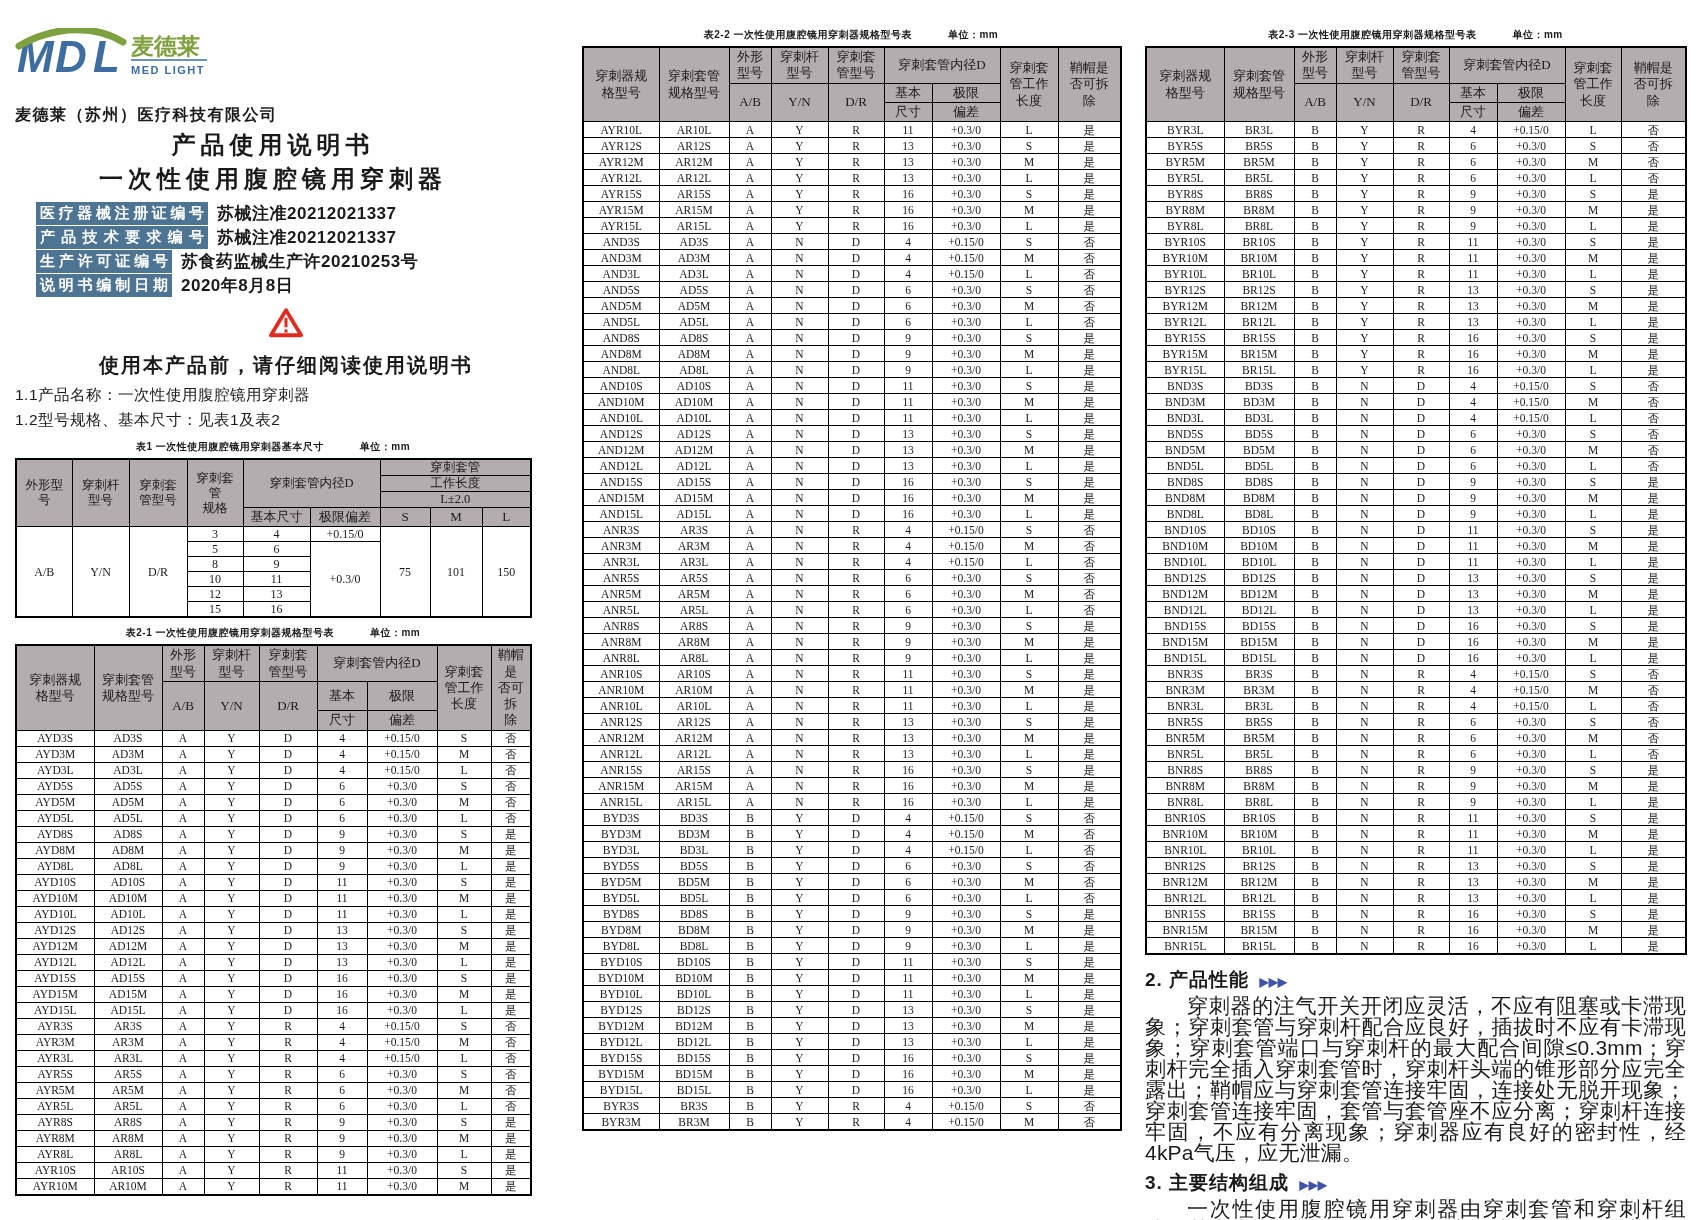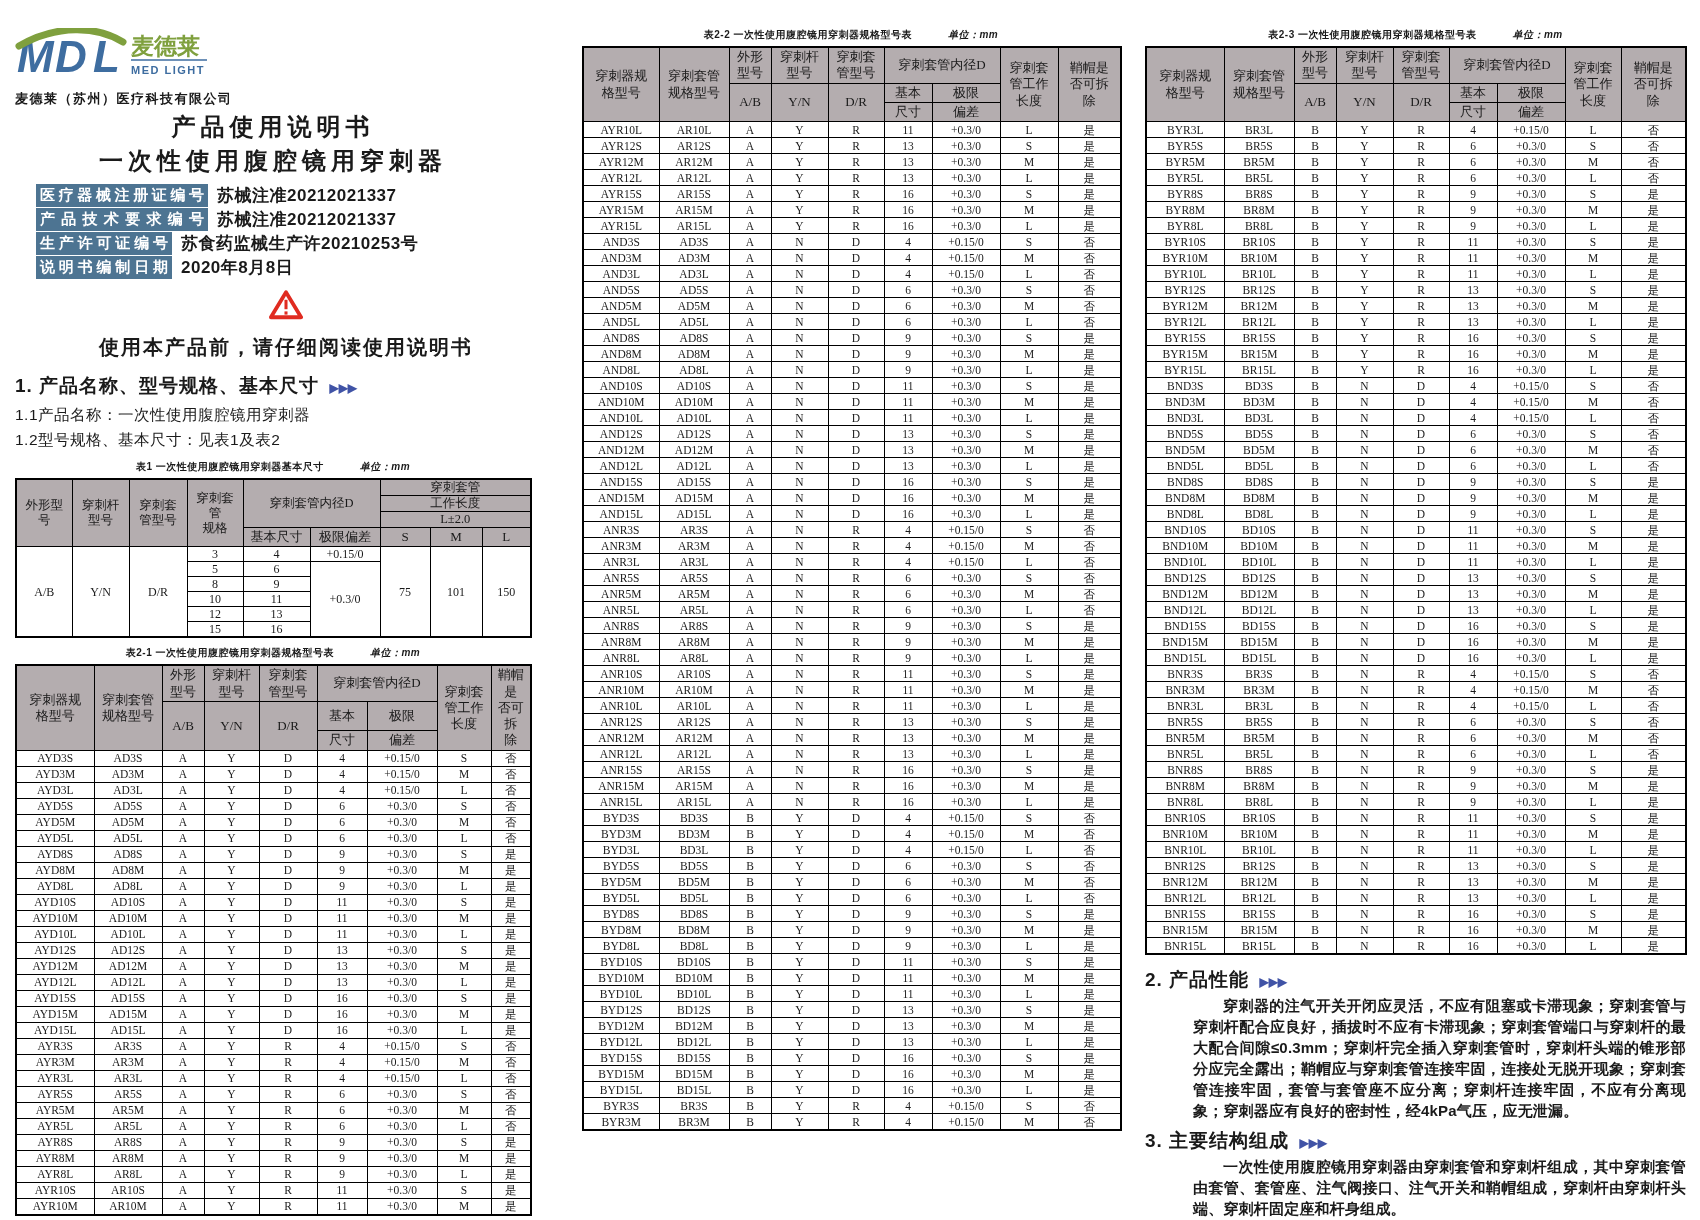--- a/index.html
+++ b/index.html
@@ -6,54 +6,54 @@
   body{width:1700px;height:1220px;position:relative;overflow:hidden;
        font-family:"Liberation Sans",sans-serif;color:#1a1a1a;}
   .col{position:absolute;top:28px;}
   #col-left{left:15px;width:516px;}
   #col-mid{left:582px;width:538px;}
   #col-right{left:1145px;width:541px;}
 
   
   .logo-row{height:58px;position:relative;}
   
-  .company{font-size:13px;font-weight:bold;letter-spacing:1.5px;margin-top:4px;}
+  .company{font-size:16px;font-weight:bold;letter-spacing:1.5px;margin-top:19px;}
   .doc-title{font-size:24px;font-weight:900;text-align:center;letter-spacing:5px;
              line-height:30px;margin-top:4px;}
   
   .reg-block{margin-top:8px;}
   .reg-row{display:flex;align-items:flex-start;margin-bottom:3px;height:21px;padding-left:21px;}
   .reg-label{background:#4d7492;color:#fff;font-size:15px;font-weight:bold;
              padding:2px 4px;box-sizing:border-box;text-align:justify;text-align-last:justify;}
   .reg-label.w1{width:172px;}
   .reg-label.w2{width:136px;}
   .reg-value{font-size:17px;font-weight:600;margin-left:9px;letter-spacing:0.5px;}
   
   .warning-row{display:flex;align-items:center;margin-top:12px;gap:14px;padding-left:26px;flex-direction:column;}
   .warning-text{font-size:20px;font-weight:900;letter-spacing:2px;}
   
   .sec-head{font-size:19px;font-weight:900;margin-top:12px;letter-spacing:1px;}
   .arrows{color:#4053a6;font-size:12px;letter-spacing:0px;margin-left:4px;}
   .sec-lines{font-size:15.5px;font-weight:400;line-height:25px;margin-top:3px;letter-spacing:0.5px;}
   
   .tbl-cap{display:flex;justify-content:center;gap:36px;font-size:10px;font-weight:bold;
            margin-top:8px;margin-bottom:4px;letter-spacing:0.5px;}
-  .tbl-cap .unit{font-weight:bold;font-style:italic;}
+  .tbl-cap .unit{font-weight:bold;}
   
   table.grid{border-collapse:collapse;table-layout:fixed;width:100%;
              font-family:"Liberation Serif",serif;border:2.5px solid #000;}
   table.grid th{background:#b4adaf;font-weight:normal;font-size:13px;line-height:1.25;
                 border:1.5px solid #000;padding:1px 0;white-space:pre-line;text-align:center;}
   table.grid td{background:#fff;font-size:11.5px;border:1.5px solid #000;text-align:center;
                 padding:0 1px;height:15px;line-height:14px;overflow:hidden;}
   table.t1 td{height:13.5px;font-size:12px;}
   table.t1 thead tr.band th{font-size:12.5px;padding:0;line-height:15px;}
   
-  .para{font-size:15px;font-weight:700;line-height:21px;text-align:justify;
-        text-indent:2em;margin-top:2px;letter-spacing:0.2px;margin-left:48px;}
+  .para{font-size:21px;font-weight:400;line-height:21px;text-align:justify;
+        text-indent:2em;margin-top:2px;letter-spacing:0.2px;}
   .sec2-head{margin-top:12px;}
   .sec3-head{margin-top:7px;}
 </style>
 </head>
 <body>
 
 <div class="col" id="col-left">
 
   <div class="logo-row">
     <svg width="200" height="58" viewBox="0 0 200 58">
@@ -92,24 +92,20 @@
 
   <div class="warning-row">
     <svg width="34" height="31" viewBox="0 0 36 32">
       <path d="M18 3 L34 29.5 L2 29.5 Z" fill="none" stroke="#e02b20" stroke-width="4" stroke-linejoin="round"></path>
       <rect x="16.4" y="11" width="3.2" height="10" fill="#e02b20"></rect>
       <rect x="16.4" y="23.3" width="3.2" height="3.4" fill="#e02b20"></rect>
     </svg>
     <span class="warning-text">使用本产品前，请仔细阅读使用说明书</span>
   </div>
 
-  <div class="sec-head">
-    <span>1. 产品名称、型号规格、基本尺寸</span>
-    <span class="arrows">▶▶▶</span>
-  </div>
   <div class="sec-lines">
     <div>1.1产品名称：一次性使用腹腔镜用穿刺器</div>
     <div>1.2型号规格、基本尺寸：见表1及表2</div>
   </div>
 
   <div class="tbl-cap">
     <span>表1 一次性使用腹腔镜用穿刺器基本尺寸</span>
     <span class="unit">单位：mm</span>
   </div>
 

